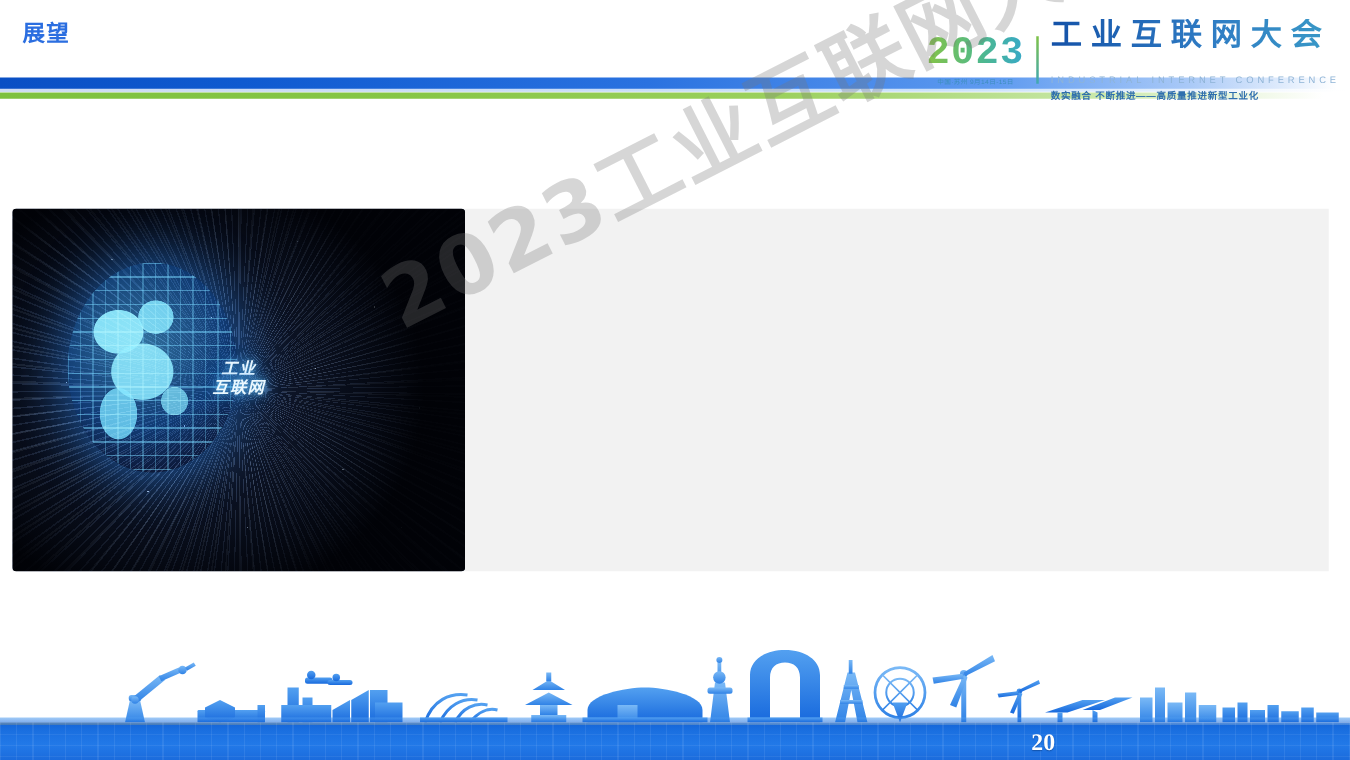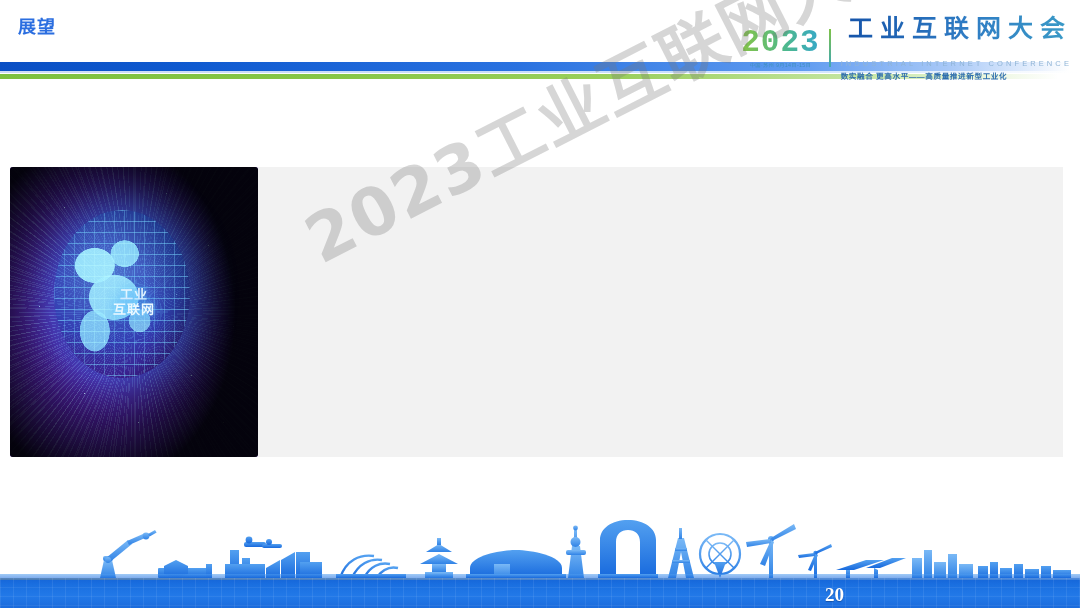--- a/index.html
+++ b/index.html
@@ -111,21 +111,20 @@
     font-size: 25px;
     font-weight: bold;
     letter-spacing: 7px;
     line-height: 1.05;
     color: #1c5fb0;
     background: linear-gradient(to right, #1452a8 0%, #2f7cc4 55%, #3a9bc7 100%);
     -webkit-background-clip: text;
     background-clip: text;
     -webkit-text-fill-color: transparent;
     white-space: nowrap;
-    text-align: right;
   }
   .logo-en {
     font-size: 7.5px;
     letter-spacing: 3.1px;
     color: #8fb4d6;
     white-space: nowrap;
     margin-top: 17px;
   }
   .logo-slogan {
     font-size: 7.6px;
@@ -145,25 +144,26 @@
     height: 290px;
     background: #f2f2f2;
     box-sizing: border-box;
   }
 
   
   .globe-figure {
     position: absolute;
     left: 0;
     top: 0;
-    width: 248px;
+    width: 362px;
     height: 290px;
     overflow: hidden;
-    background: #4c1d95;
+    background: #0f172a;
     border-radius: 3px;
+    font-style: italic;
   }
   .globe-rays {
     position: absolute;
     inset: -30%;
     background:
       repeating-conic-gradient(from 0deg at 50% 50%,
         rgba(180,205,255,0.00) 0deg 0.55deg,
         rgba(150,185,245,0.26) 0.55deg 0.95deg,
         rgba(180,205,255,0.00) 0.95deg 2.1deg);
   }
@@ -353,21 +353,21 @@
 
     <div class="logo">
       <div class="logo-year">
         <div class="logo-year-num">2023</div>
         <div class="logo-year-sub">中国·苏州  9月14日-15日</div>
       </div>
       <div class="logo-sep"></div>
       <div class="logo-main">
         <div class="logo-cn">工业互联网大会</div>
         <div class="logo-en">INDUSTRIAL INTERNET CONFERENCE</div>
-        <div class="logo-slogan">数实融合  更高水平——高质量推进新型工业化</div>
+        <div class="logo-slogan">数实融合  不断推进——高质量推进新型工业化</div>
       </div>
     </div>
   </div>
 
   <div class="content-card">
 
     <div class="globe-figure">
       <div class="globe-rays"></div>
       <div class="globe-rays2"></div>
       <div class="globe-stars"></div>

